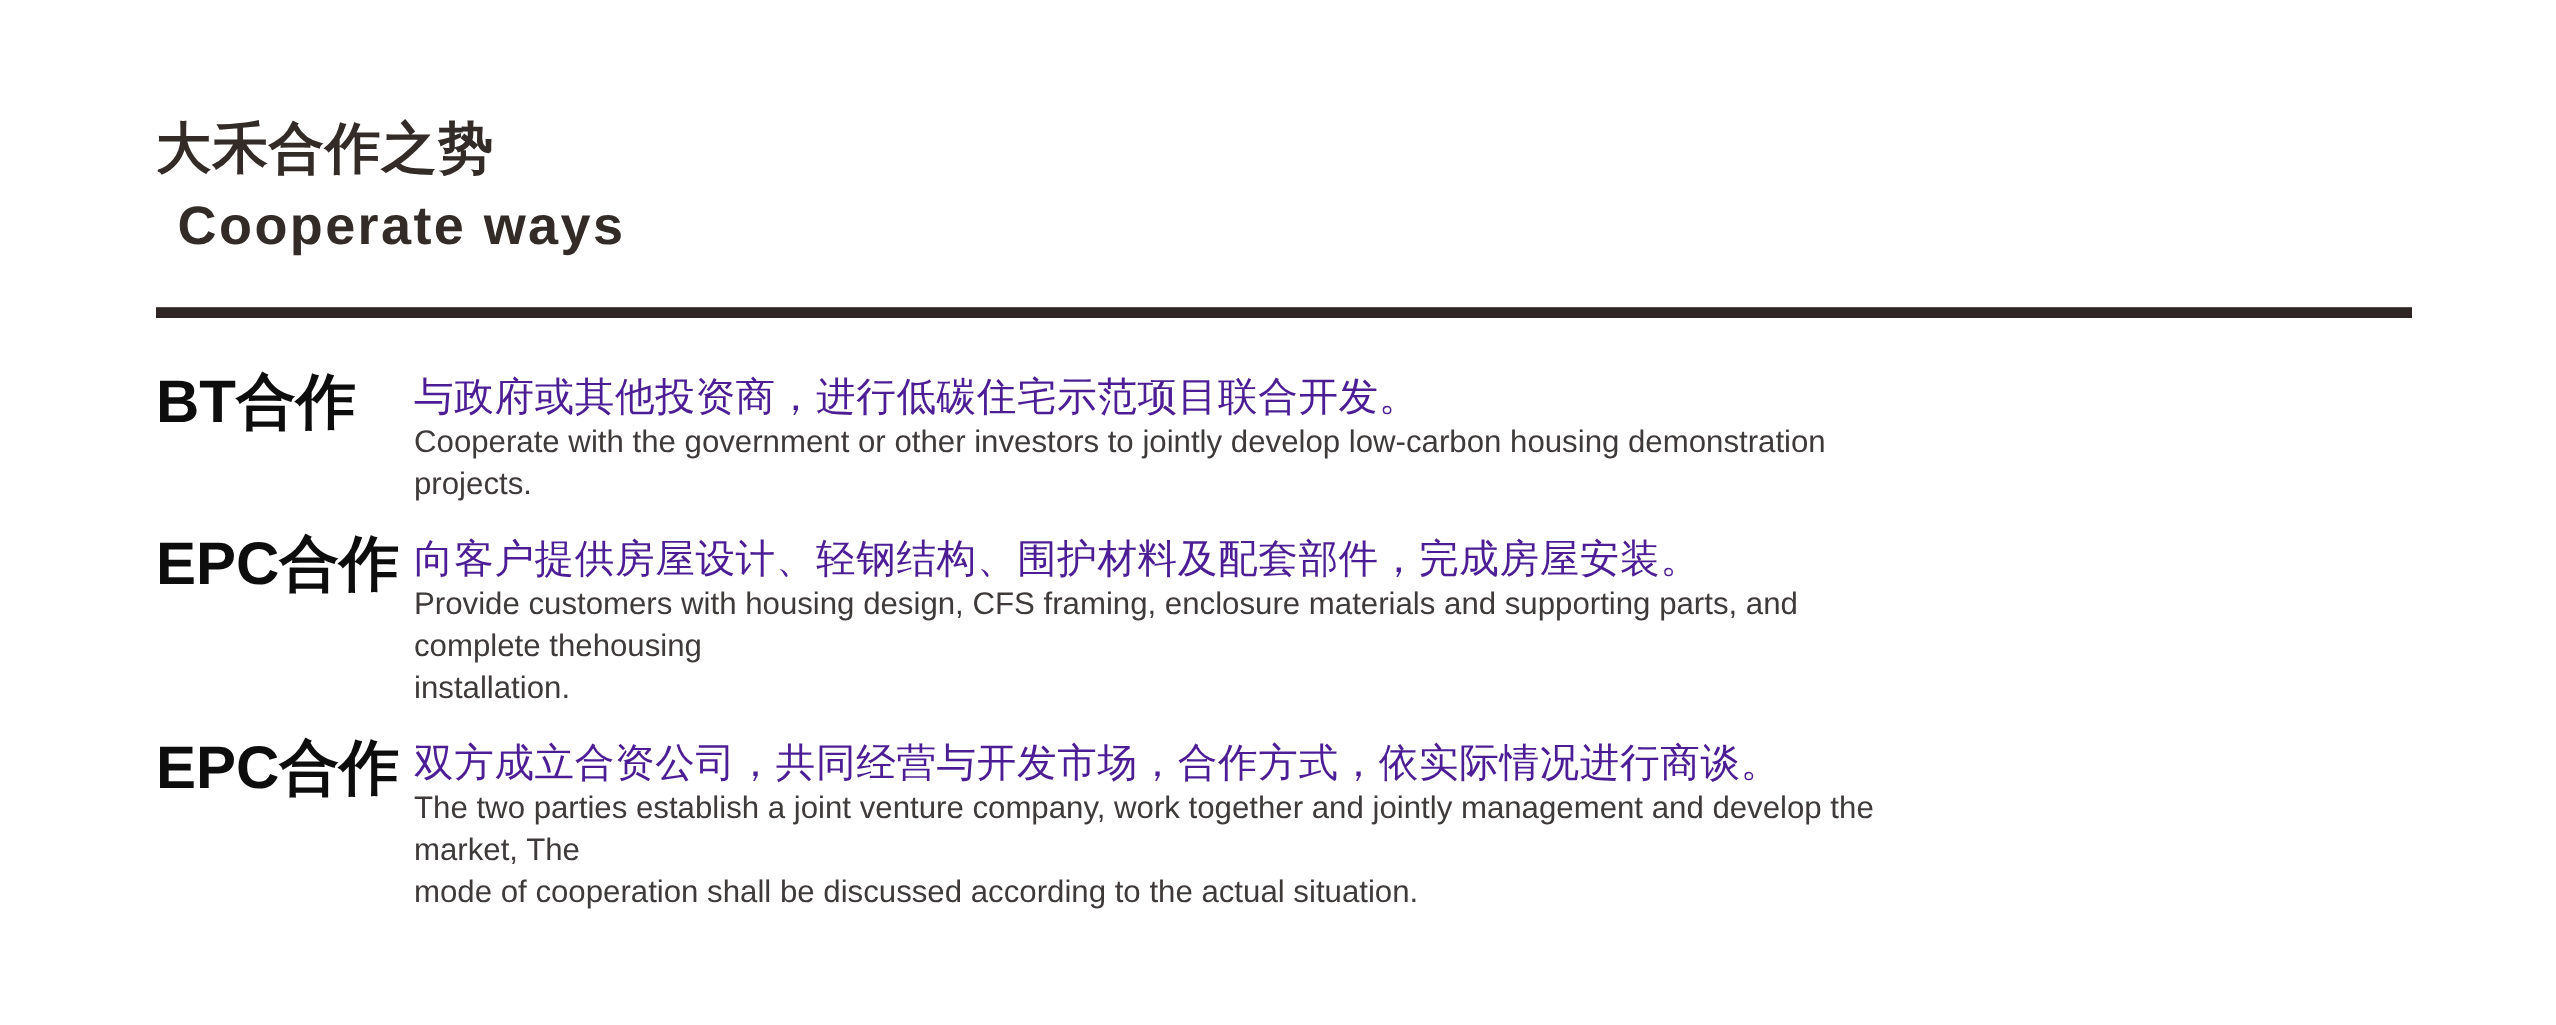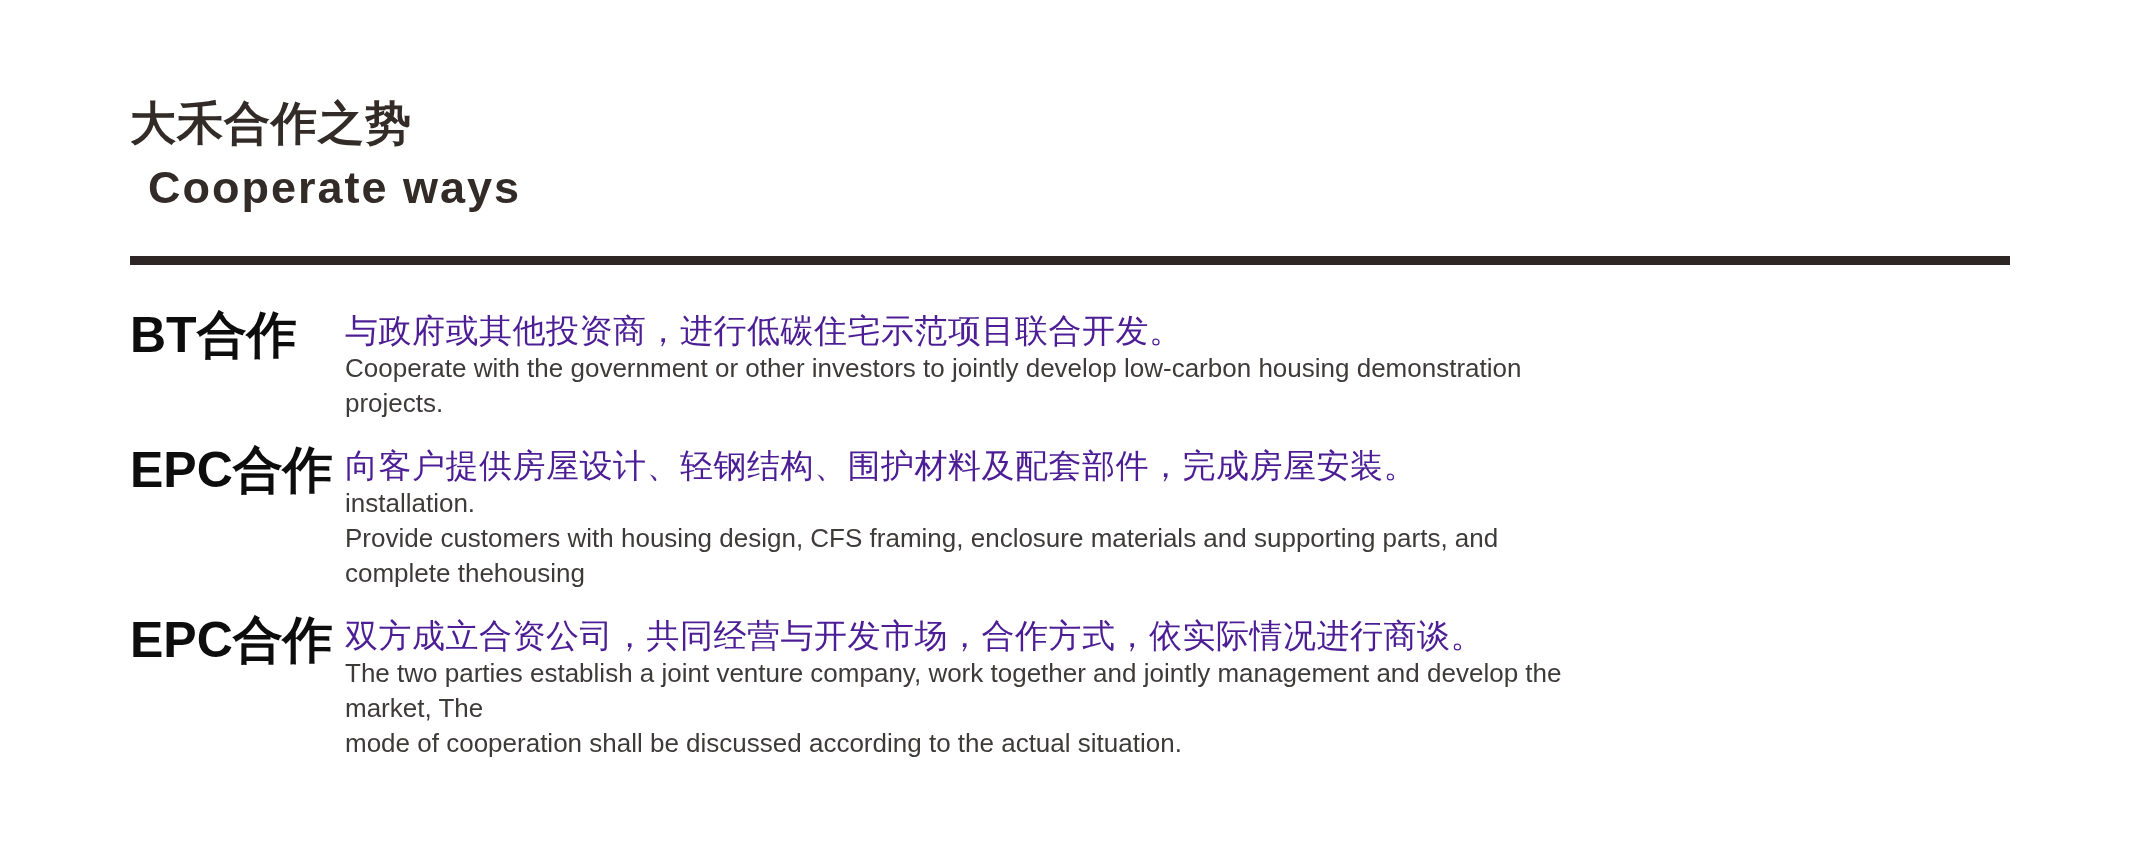--- a/index.html
+++ b/index.html
@@ -98,22 +98,22 @@
         <p class="zh">与政府或其他投资商，进行低碳住宅示范项目联合开发。</p>
         <p class="en">Cooperate with the government or other investors to jointly develop low-carbon housing demonstration projects.</p>
       </div>
     </section>
 
 
     <section class="row">
       <div class="label">EPC合作</div>
       <div class="text">
         <p class="zh">向客户提供房屋设计、轻钢结构、围护材料及配套部件，完成房屋安装。</p>
+        <p class="en">Provide customers with housing design, CFS framing, enclosure materials and supporting parts, and complete thehousing</p>
         <p class="en">installation.</p>
-        <p class="en">Provide customers with housing design, CFS framing, enclosure materials and supporting parts, and complete thehousing</p>
       </div>
     </section>
 
     <section class="row">
       <div class="label">EPC合作</div>
       <div class="text">
         <p class="zh">双方成立合资公司，共同经营与开发市场，合作方式，依实际情况进行商谈。</p>
         <p class="en">The two parties establish a joint venture company, work together and jointly management and develop the market, The</p>
         <p class="en">mode of cooperation shall be discussed according to the actual situation.</p>
       </div>

